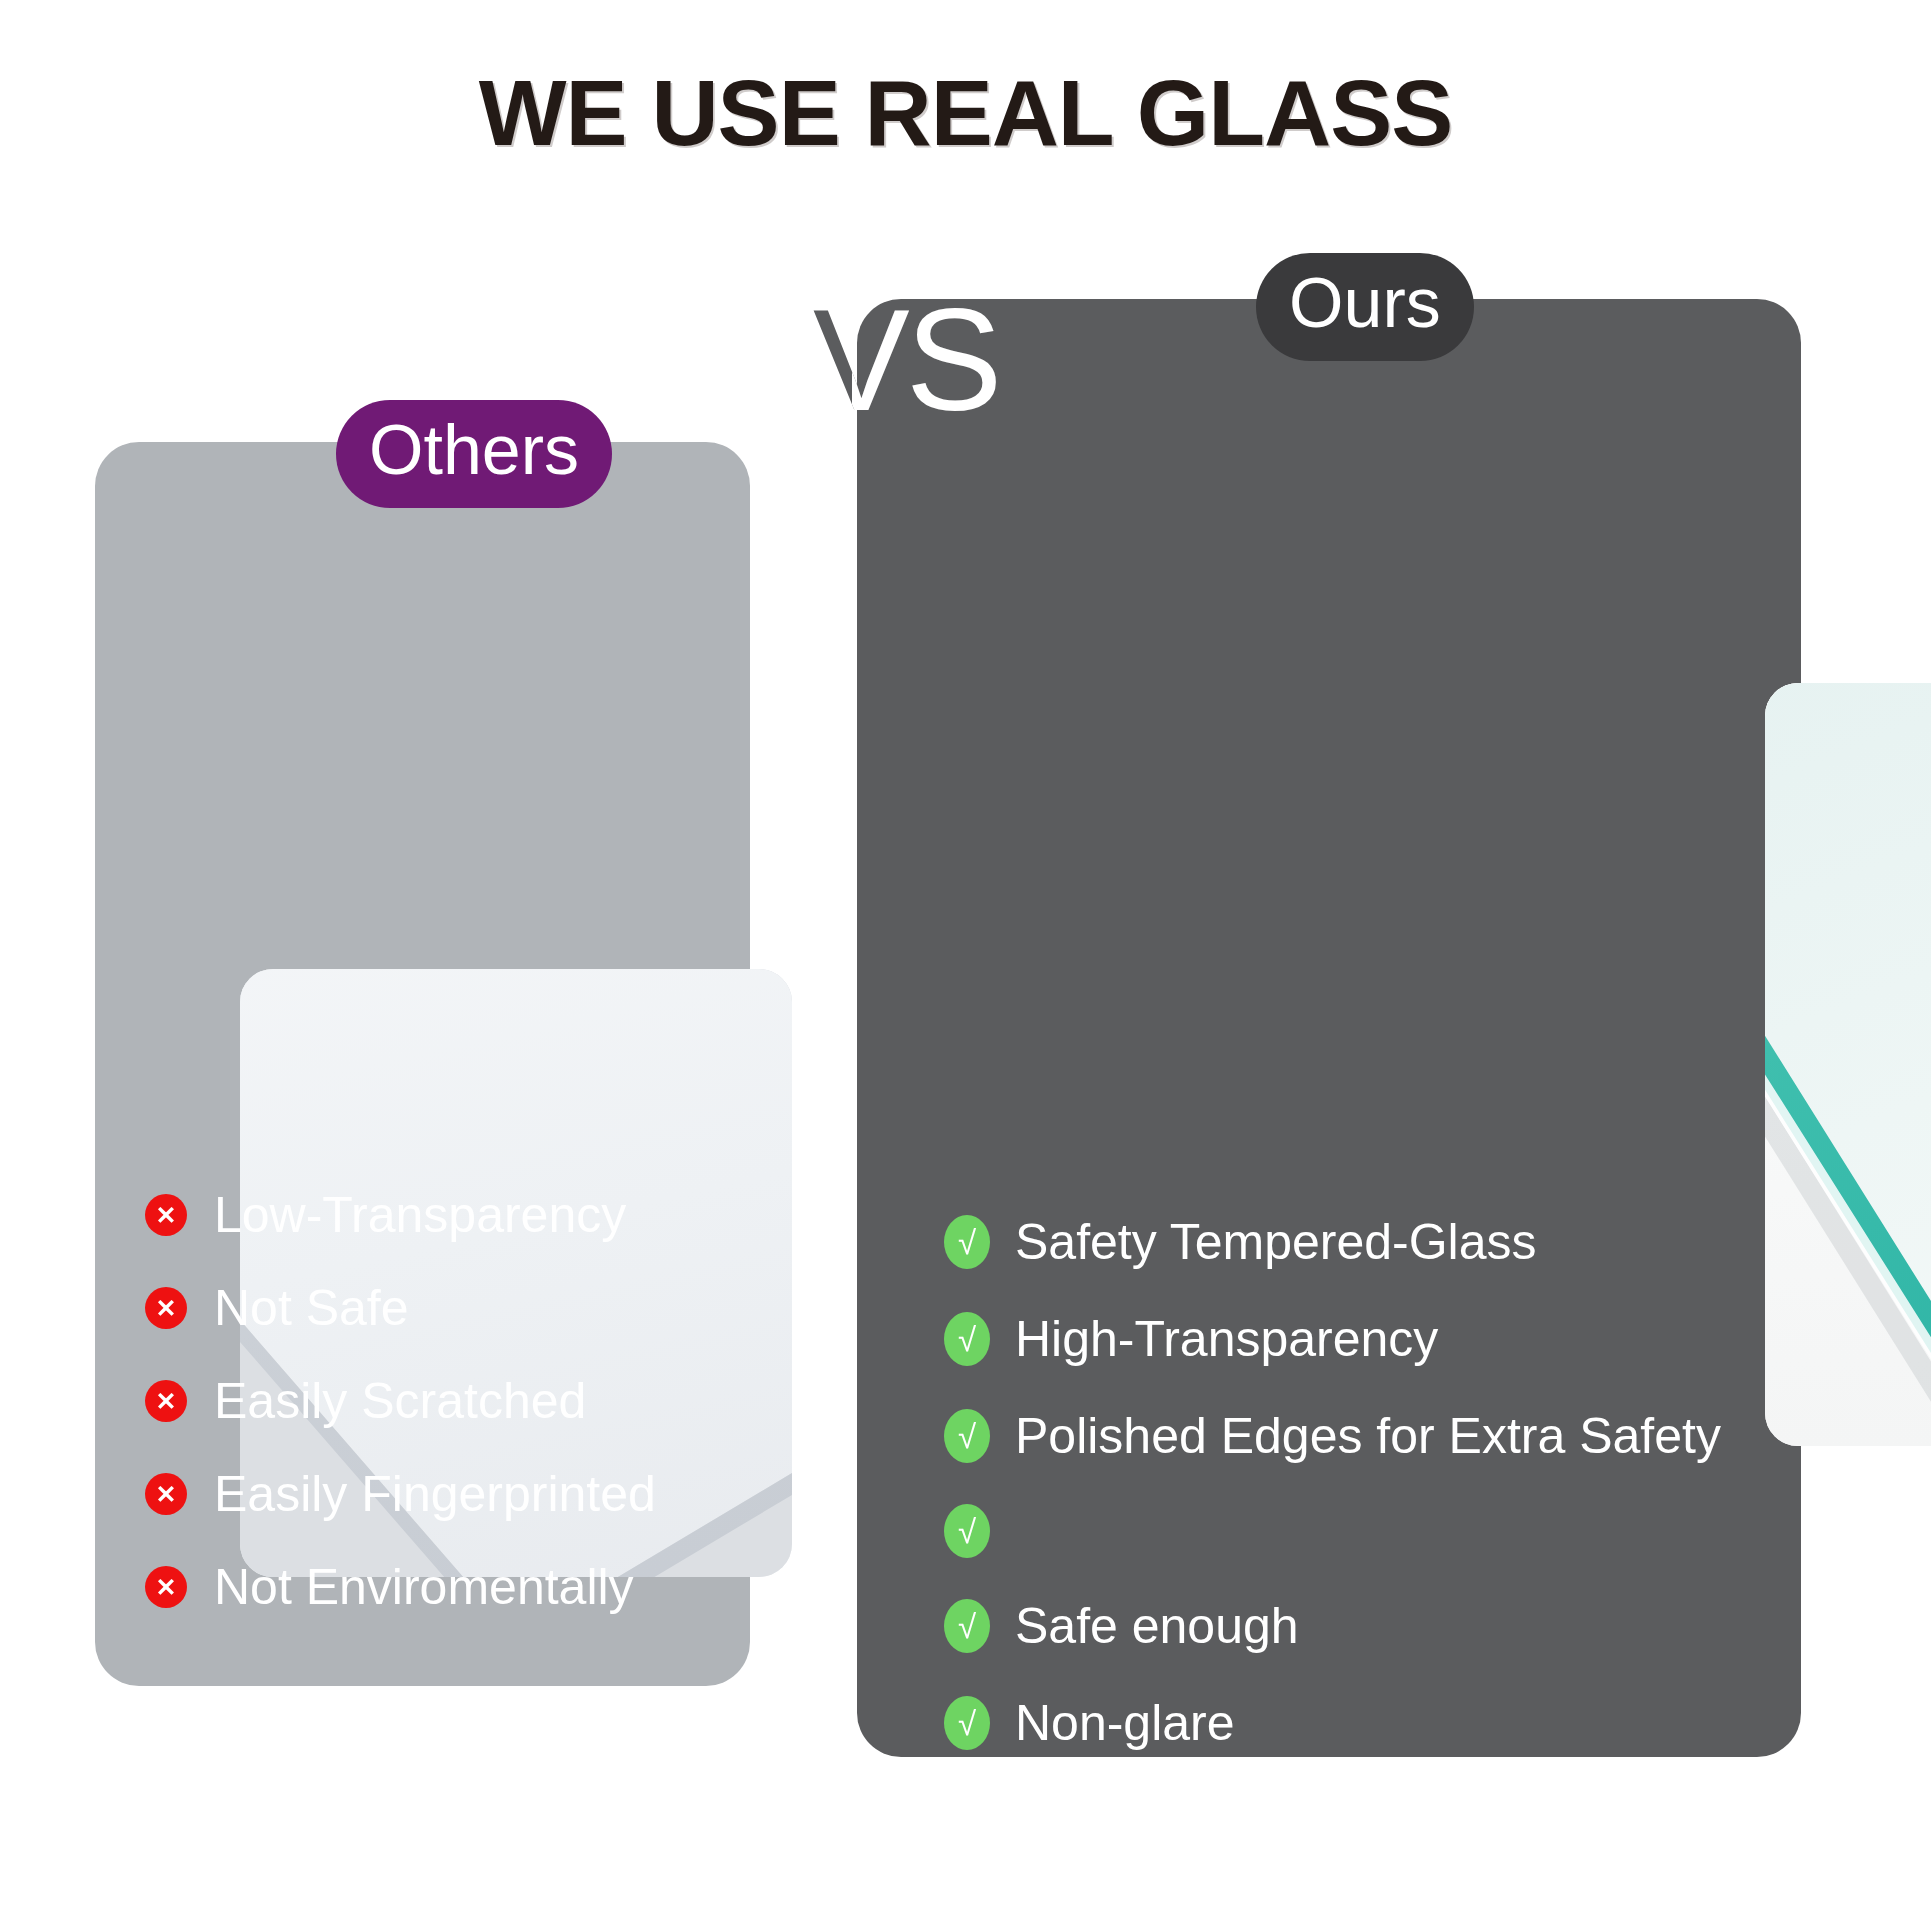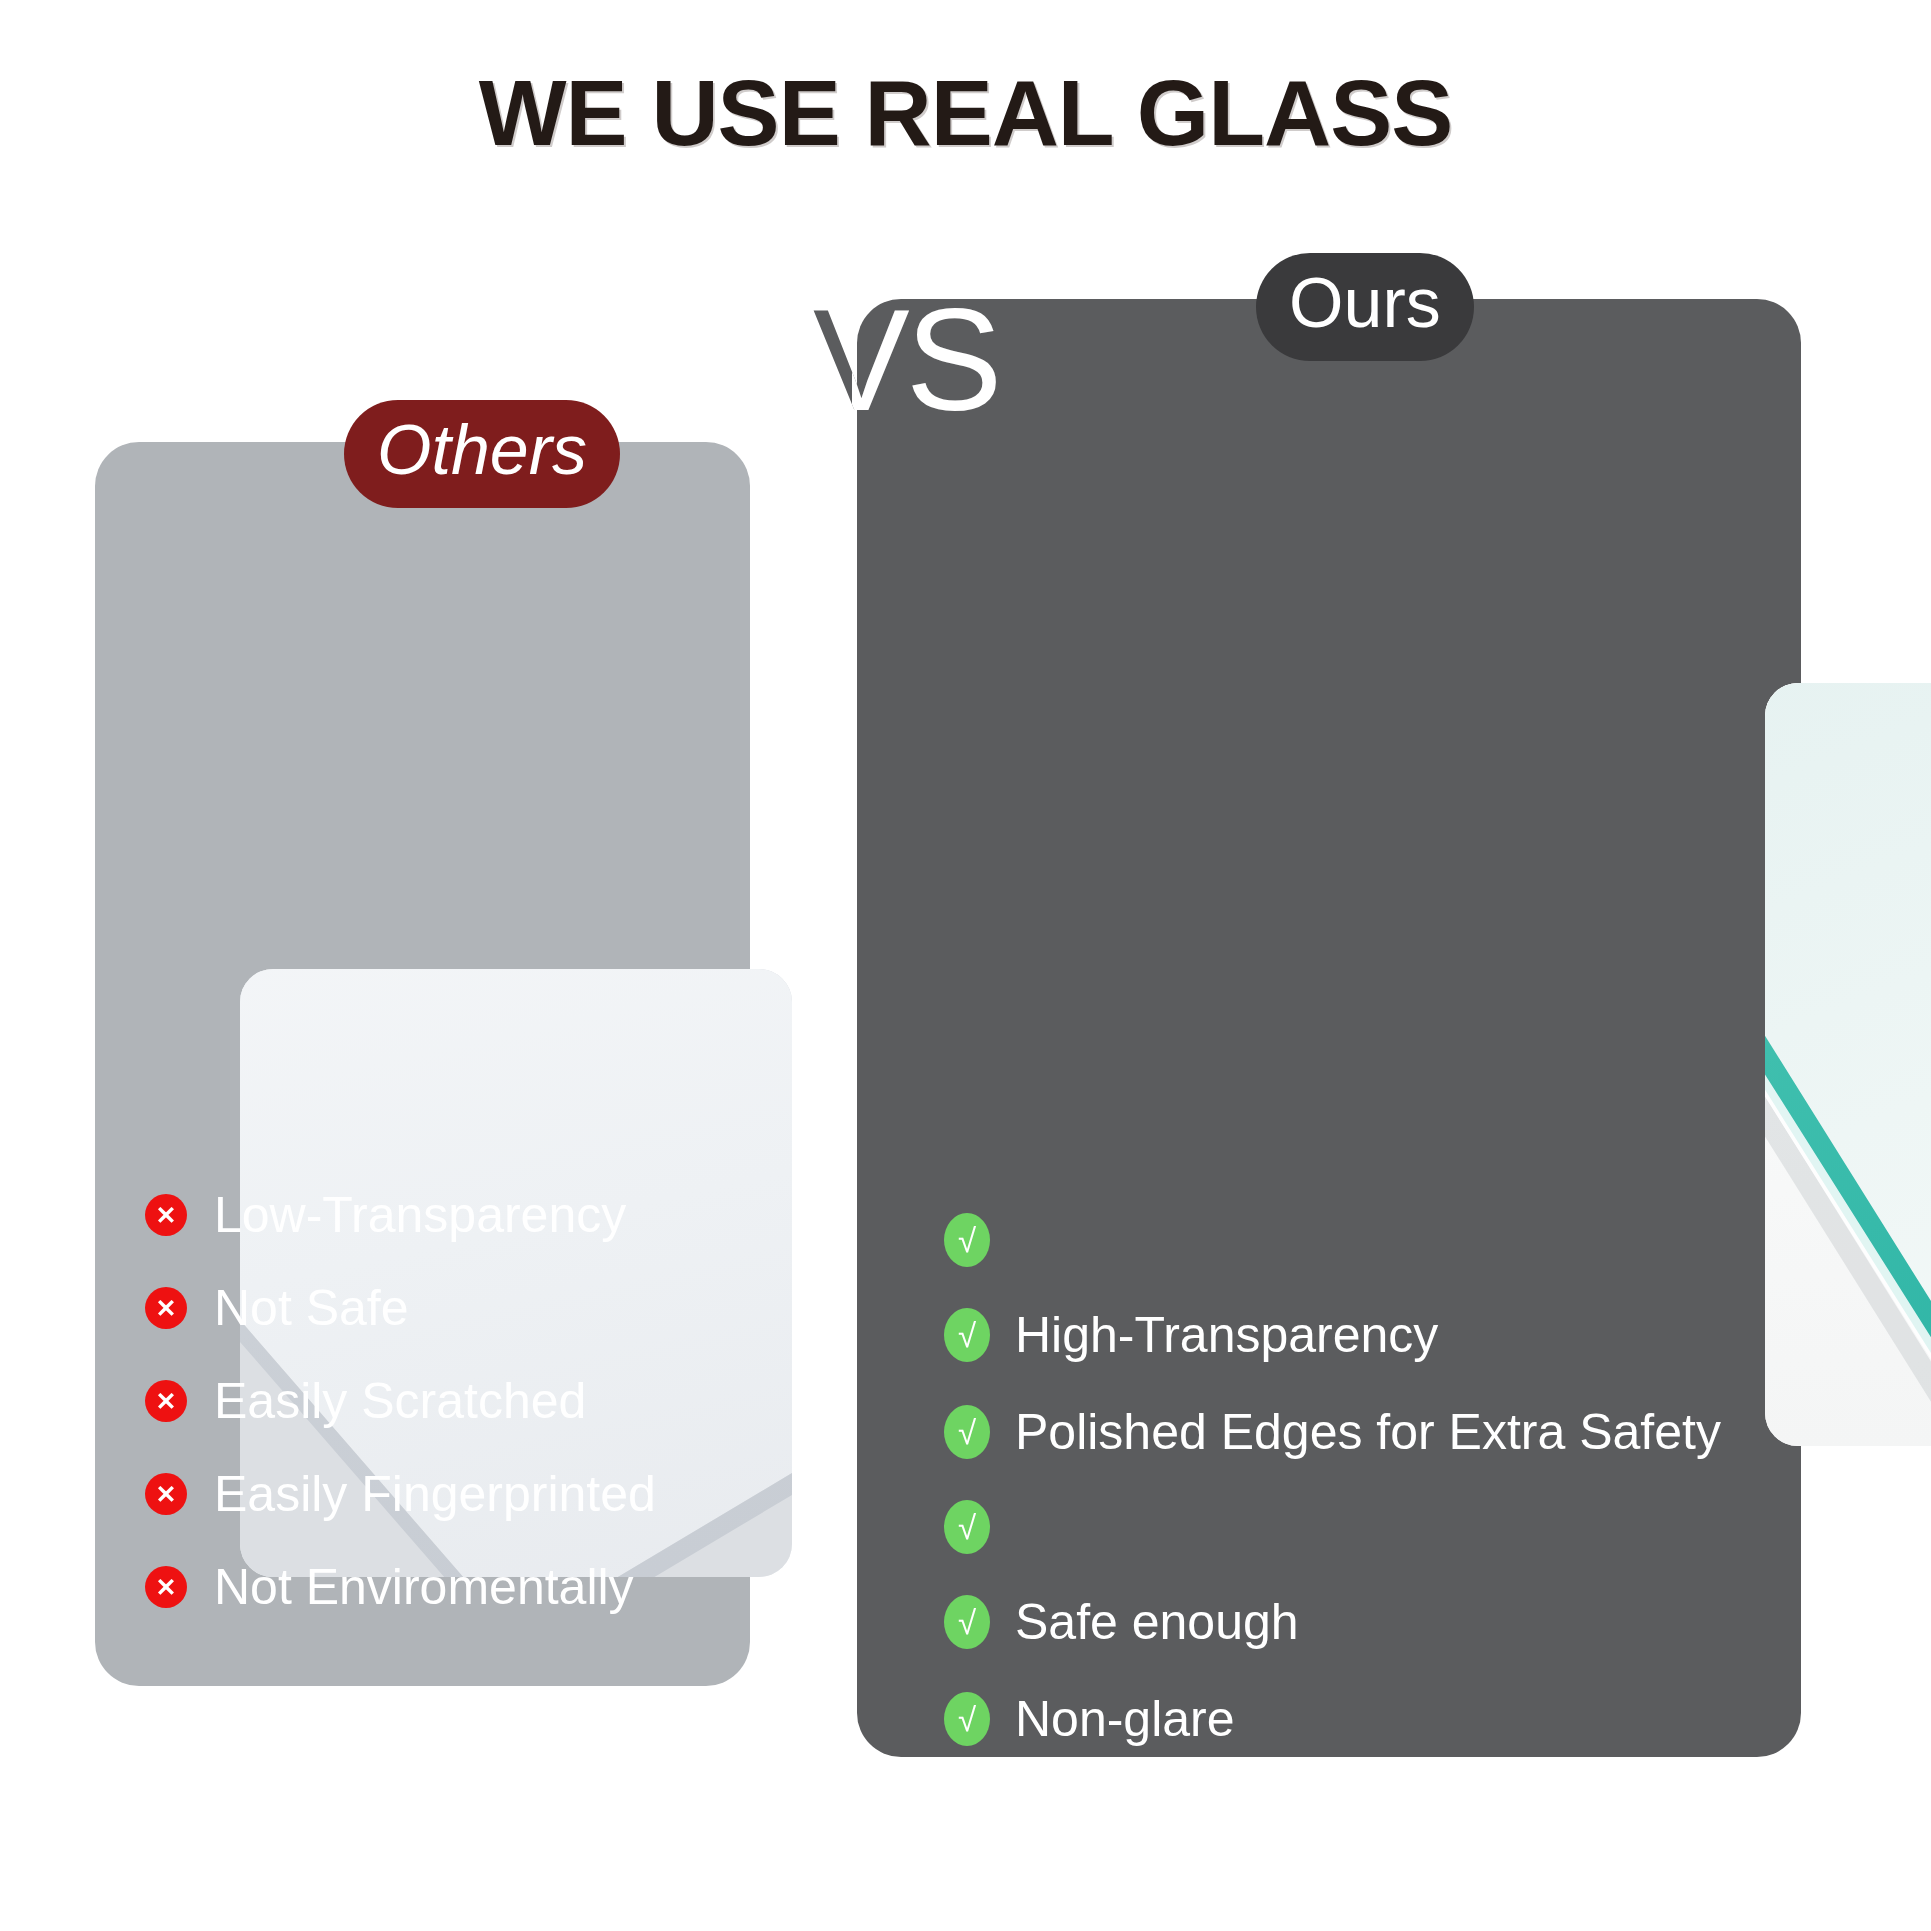--- a/index.html
+++ b/index.html
@@ -63,24 +63,23 @@
     color: #ffffff;
     font-size: 70px;
     font-weight: normal;
     line-height: 1;
     padding: 15.4px 33px 23px 33px;
     white-space: nowrap;
     z-index: 6;
   }
 
   .badge-others {
-    left: 344px;
+    left: 336px;
     top: 400px;
-    background: #7f1d1d;
-    font-style: italic;
+    background: #701a75;
   }
 
   .badge-ours {
     left: 1256px;
     top: 253px;
     background: #3a3a3c;
   }
 
   
   .vs-mark {
@@ -289,20 +288,21 @@
   <div class="badge badge-ours">Ours</div>
 
   <div class="vs-mark">
     <span>VS</span>
     <span class="vs-over">VS</span>
   </div>
 
   <div class="feature-list list-ours">
     <div class="feature-row">
       <span class="mark mark-check">√</span>
+      <span class="feature-label">Safety Tempered-Glass</span>
     </div>
     <div class="feature-row">
       <span class="mark mark-check">√</span>
       <span class="feature-label">High-Transparency</span>
     </div>
     <div class="feature-row">
       <span class="mark mark-check">√</span>
       <span class="feature-label">Polished Edges for Extra Safety</span>
     </div>
     <div class="feature-row">

